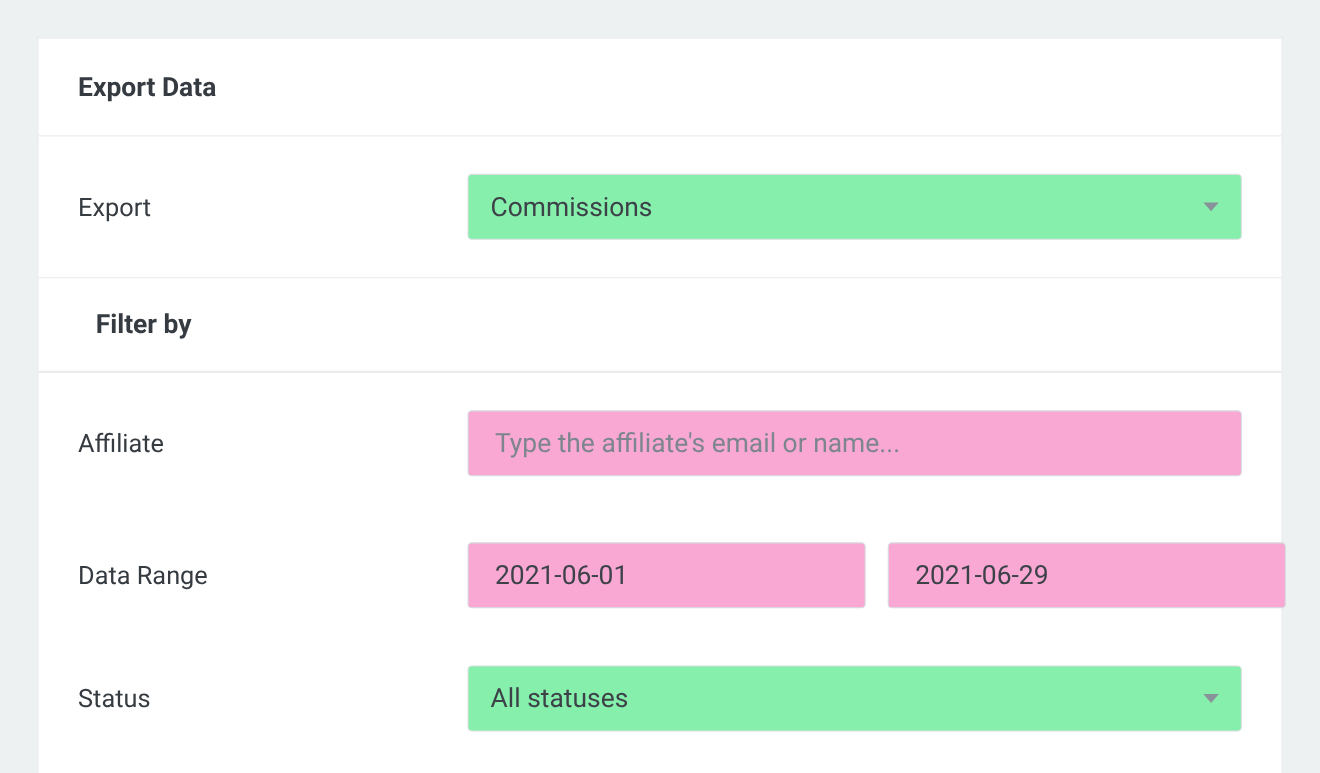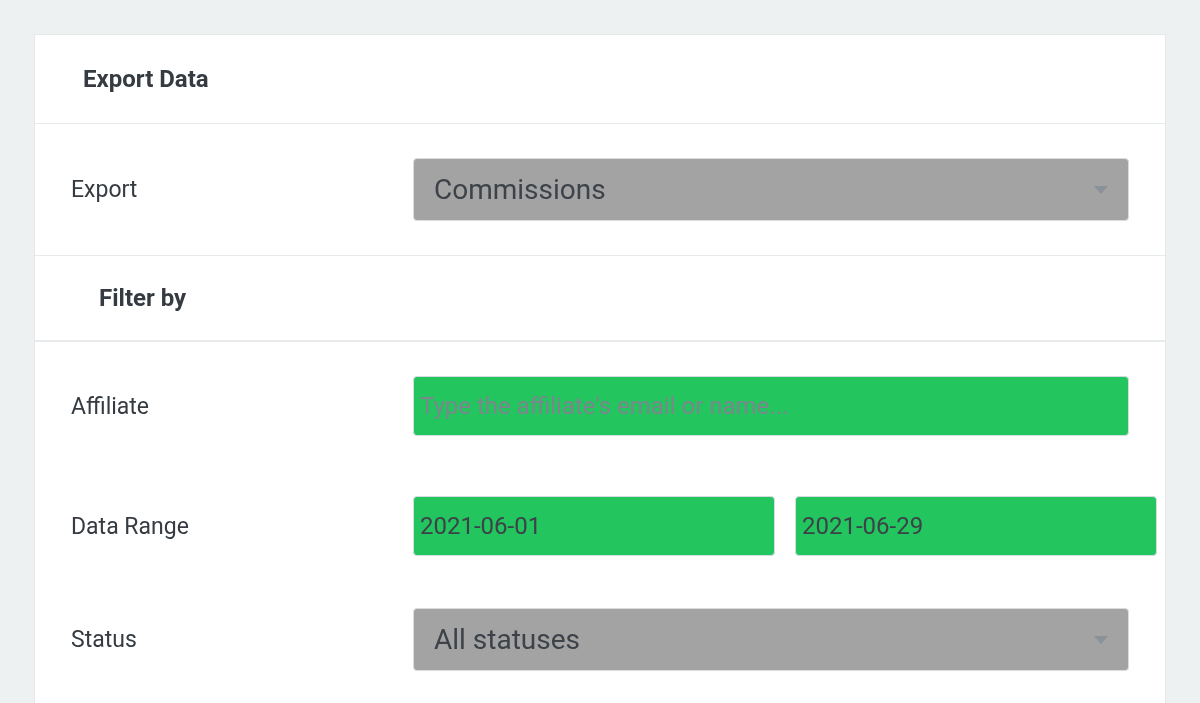--- a/index.html
+++ b/index.html
@@ -18,62 +18,61 @@
       height: 100%;
     }
     .section-header {
       padding: 30px 36px 30px 36px;
       border-bottom: 1px solid #e8eaec;
     }
     .section-header h2 {
       font-size: 24px;
       font-weight: 700;
       color: #353b41;
-      margin-left: 12px;
     }
     .form-row {
       display: flex;
       align-items: center;
       padding: 34px 36px;
-      gap: 12px;
+      gap: 24px;
     }
     .label-col {
       width: 330px;
       flex: 0 0 330px;
     }
     .label-col label {
       font-size: 23px;
       color: #353b41;
       font-weight: 400;
     }
     .input-col {
       flex: 1;
       display: flex;
       gap: 20px;
     }
     .select-like {
       flex: 1;
       display: flex;
       align-items: center;
       justify-content: space-between;
-      background: #a3a3a3;
+      background: #86efac;
       border: 1px solid #d9dde0;
       border-radius: 4px;
       padding: 14px 20px;
-      font-size: 28px;
+      font-size: 24px;
       color: #3c4248;
       cursor: pointer;
       min-height: 60px;
     }
     .text-input {
       flex: 1;
-      background: #22c55e;
+      background: #f9a8d4;
       border: 1px solid #d6dbdf;
       border-radius: 4px;
-      padding: 14px 6px;
+      padding: 14px 24px;
       font-size: 24px;
       color: #3c4248;
       min-height: 60px;
       outline: none;
       font-family: inherit;
     }
     .text-input::placeholder {
       color: #7d868e;
     }
     .date-input {

